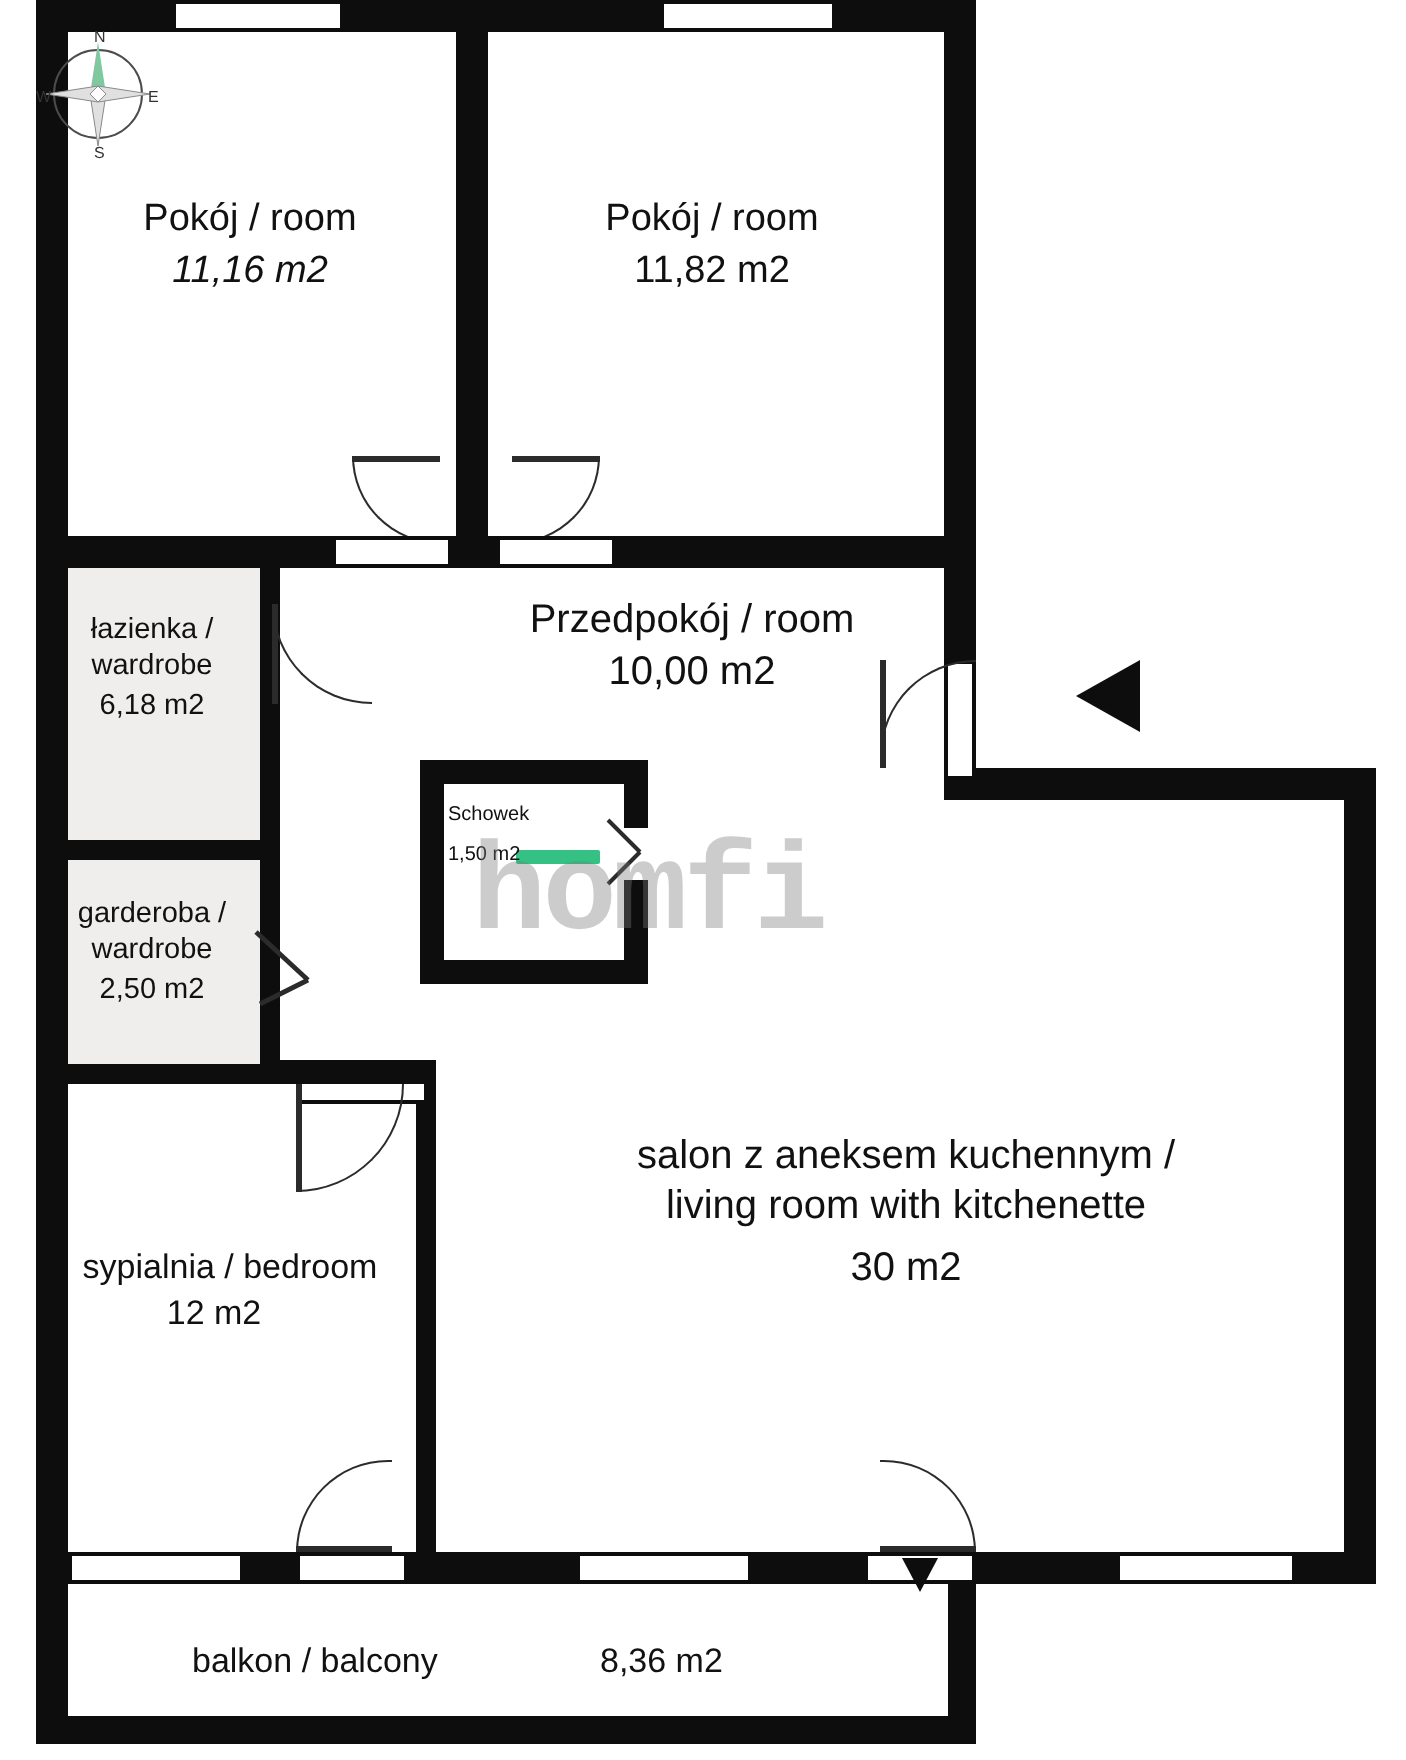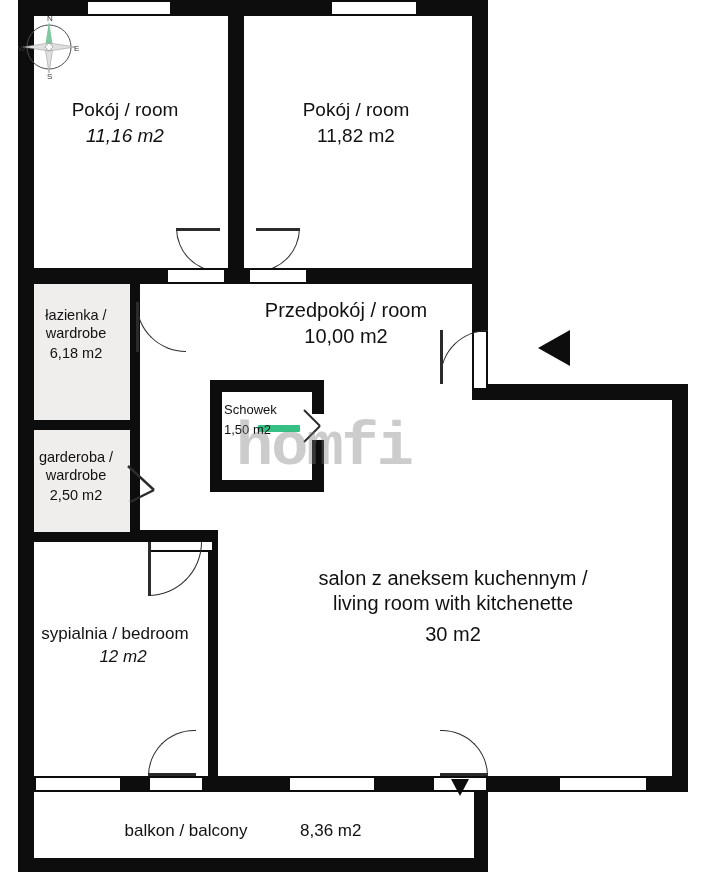--- a/index.html
+++ b/index.html
@@ -64,21 +64,21 @@
   .label.big {
     font-size: 19px;
   }
   .label.med {
     font-size: 17px;
   }
   .label.small {
     font-size: 14.5px;
   }
   .label.tiny {
-    font-size: 13px;
+    font-size: 10px;
   }
   .label.xl {
     font-size: 20px;
   }
   
   #compass {
     position: absolute;
     left: 14px;
     top: 12px;
     width: 70px;
@@ -244,24 +244,24 @@
   <div class="label small" style="left:22px; top:344px; width:108px;">6,18 m2</div>
 
   <div class="label small" style="left:20px; top:448px; width:112px;">garderoba /
 wardrobe</div>
   <div class="label small" style="left:20px; top:486px; width:112px;">2,50 m2</div>
 
   <div class="label tiny" style="left:224px; top:402px; width:92px; text-align:left;">Schowek</div>
   <div class="label tiny" style="left:224px; top:422px; width:92px; text-align:left;">1,50 m2</div>
 
   <div class="label med" style="left:20px; top:623px; width:190px;">sypialnia / bedroom</div>
-  <div class="label med" style="left:28px; top:646px; width:190px;font-style:italic;">12 m2</div>
+  <div class="label med" style="left:12px; top:646px; width:190px;">12 m2</div>
 
   <div class="label xl" style="left:258px; top:566px; width:390px;">salon z aneksem kuchennym /
 living room with kitchenette</div>
   <div class="label xl" style="left:258px; top:622px; width:390px;">30 m2</div>
 
-  <div class="label med" style="left:96px; top:820px; width:180px; text-align:center;">balkon / balcony</div>
+  <div class="label med" style="left:96px; top:820px; width:180px; text-align:left;">balkon / balcony</div>
   <div class="label med" style="left:300px; top:820px; width:110px; text-align:left;">8,36 m2</div>
 
   <div id="watermark">homfi</div>
 
 </div>
 
 </body></html>

